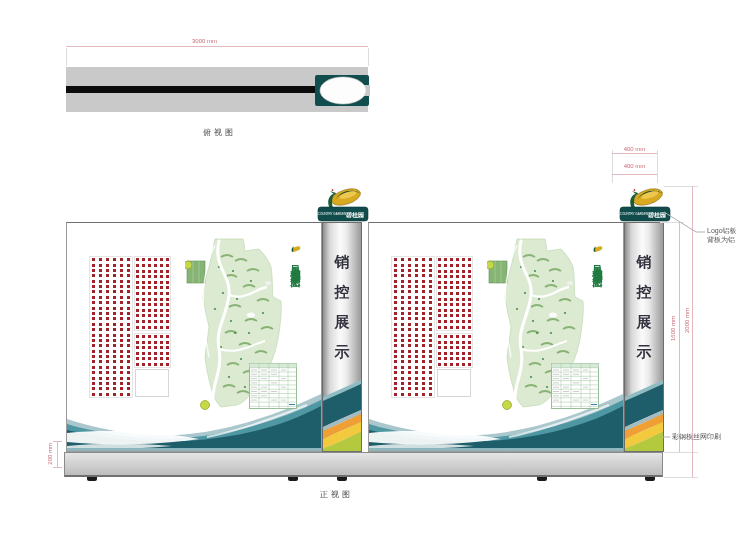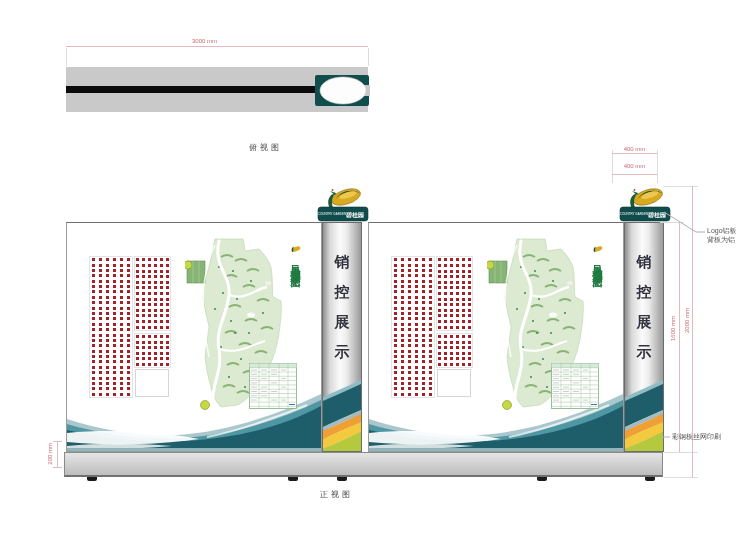--- a/index.html
+++ b/index.html
@@ -65,21 +65,21 @@
     <div class="dim-line-h" style="left:66px;top:46px;width:302px;"></div>
     <div class="dim-label" style="left:192px;top:38px;">3000 mm</div>
 
     <div id="tv-bar"></div>
     <div id="tv-rail"></div>
     <svg id="tv-cap" width="56" height="33" viewBox="0 0 56 33">
       <rect x="1" y="1" width="54" height="31" rx="2" fill="#124d4d"></rect>
       <rect x="8" y="11" width="48" height="11" fill="#c9c9c9"></rect>
       <ellipse cx="29" cy="16.5" rx="23" ry="13.5" fill="#fdfdfd" stroke="#d0d0d0" stroke-width="0.6"></ellipse>
     </svg>
-    <div class="caption" style="left:203px;top:142px;margin-left:46px;">俯视图</div>
+    <div class="caption" style="left:203px;top:127px;">俯视图</div>
   </div>
 
   <div id="boards">
     <div class="board-unit">
 
       <svg class="brand-logo" viewBox="0 0 52 38">
         <ellipse cx="29" cy="12" rx="15" ry="7.2" transform="rotate(-18 29 12)" fill="#d9a91f" stroke="#7a5a10" stroke-width="0.5"></ellipse>
         <path d="M18,15 C24,6 38,5 45,9 C37,3 23,5 18,15 Z" fill="#1d4d2a"></path>
         <ellipse cx="31" cy="10" rx="9" ry="3" transform="rotate(-18 31 10)" fill="#f0cf5e" opacity="0.8"></ellipse>
         <path d="M13,24 C9,16 12,9 19,8 C15,11 14,16 16,23 Z" fill="#1e5c35"></path>

